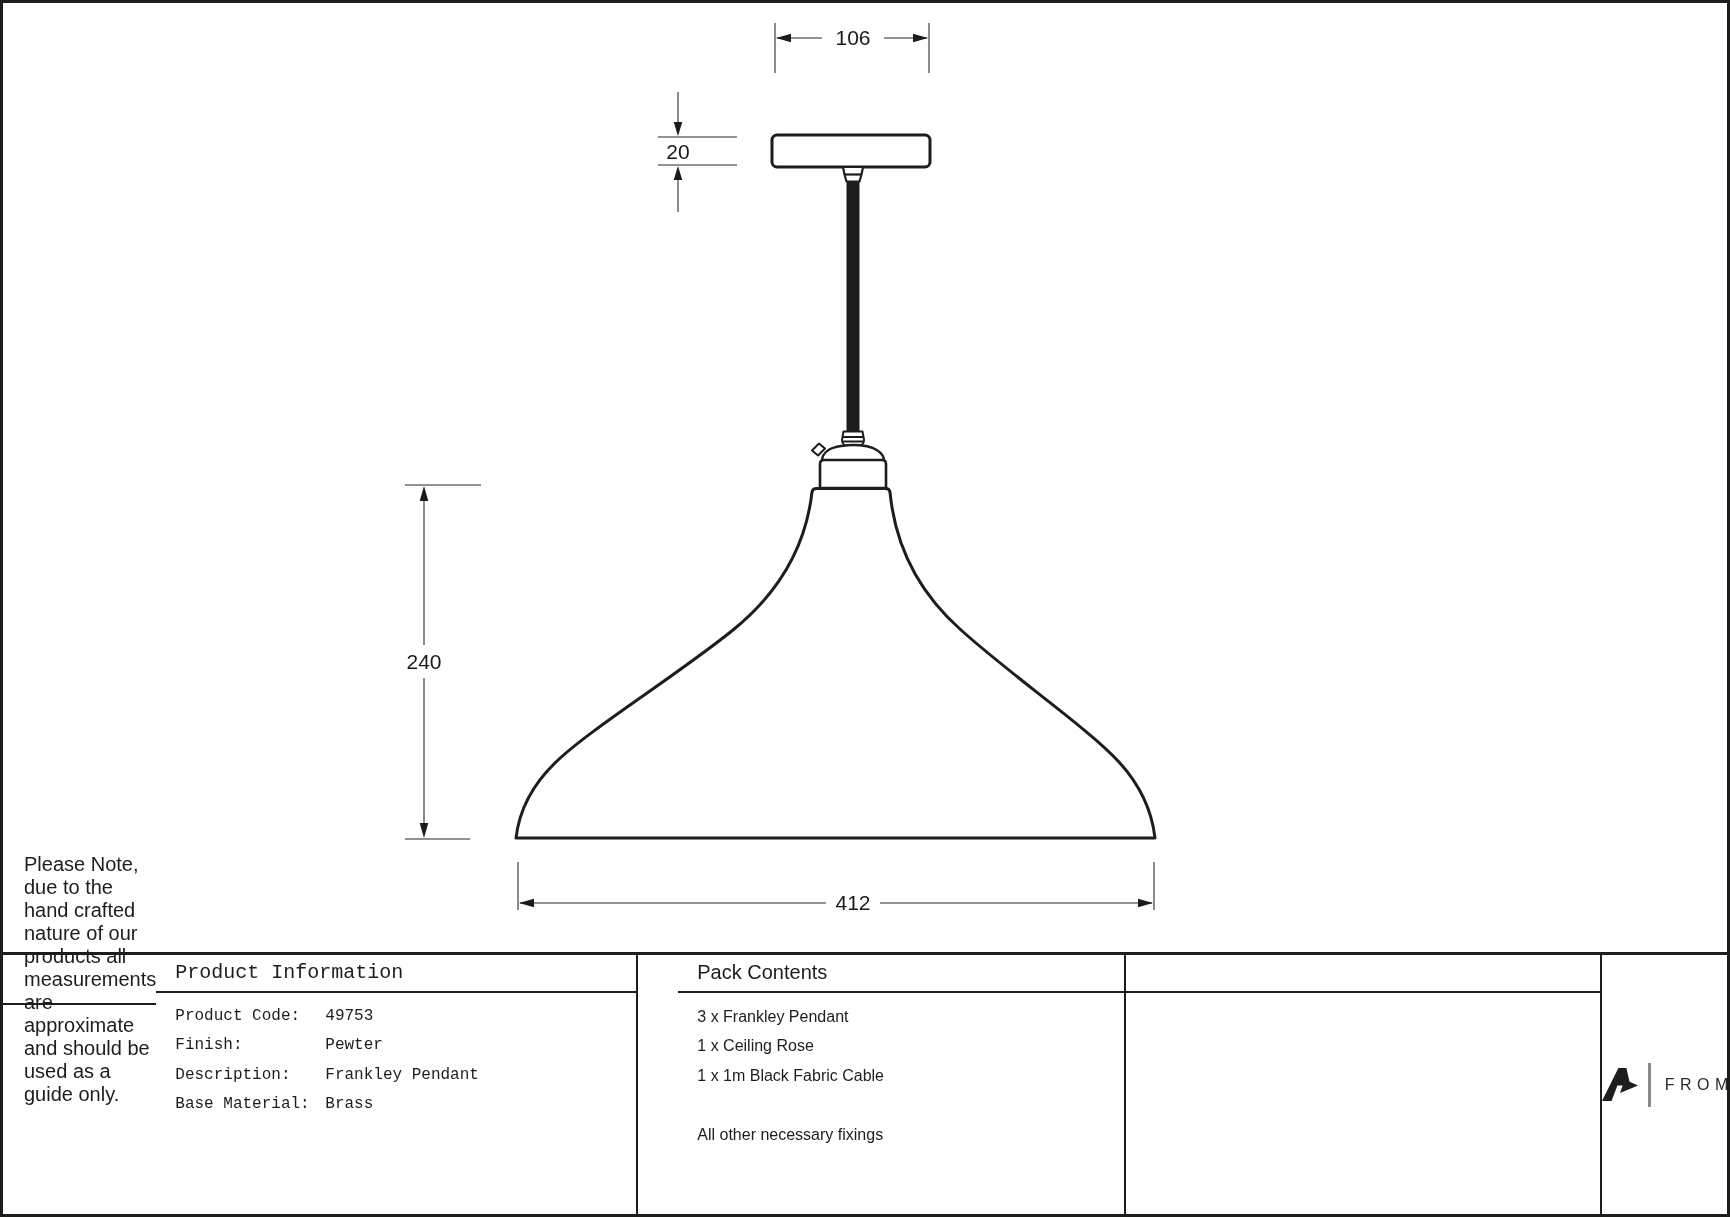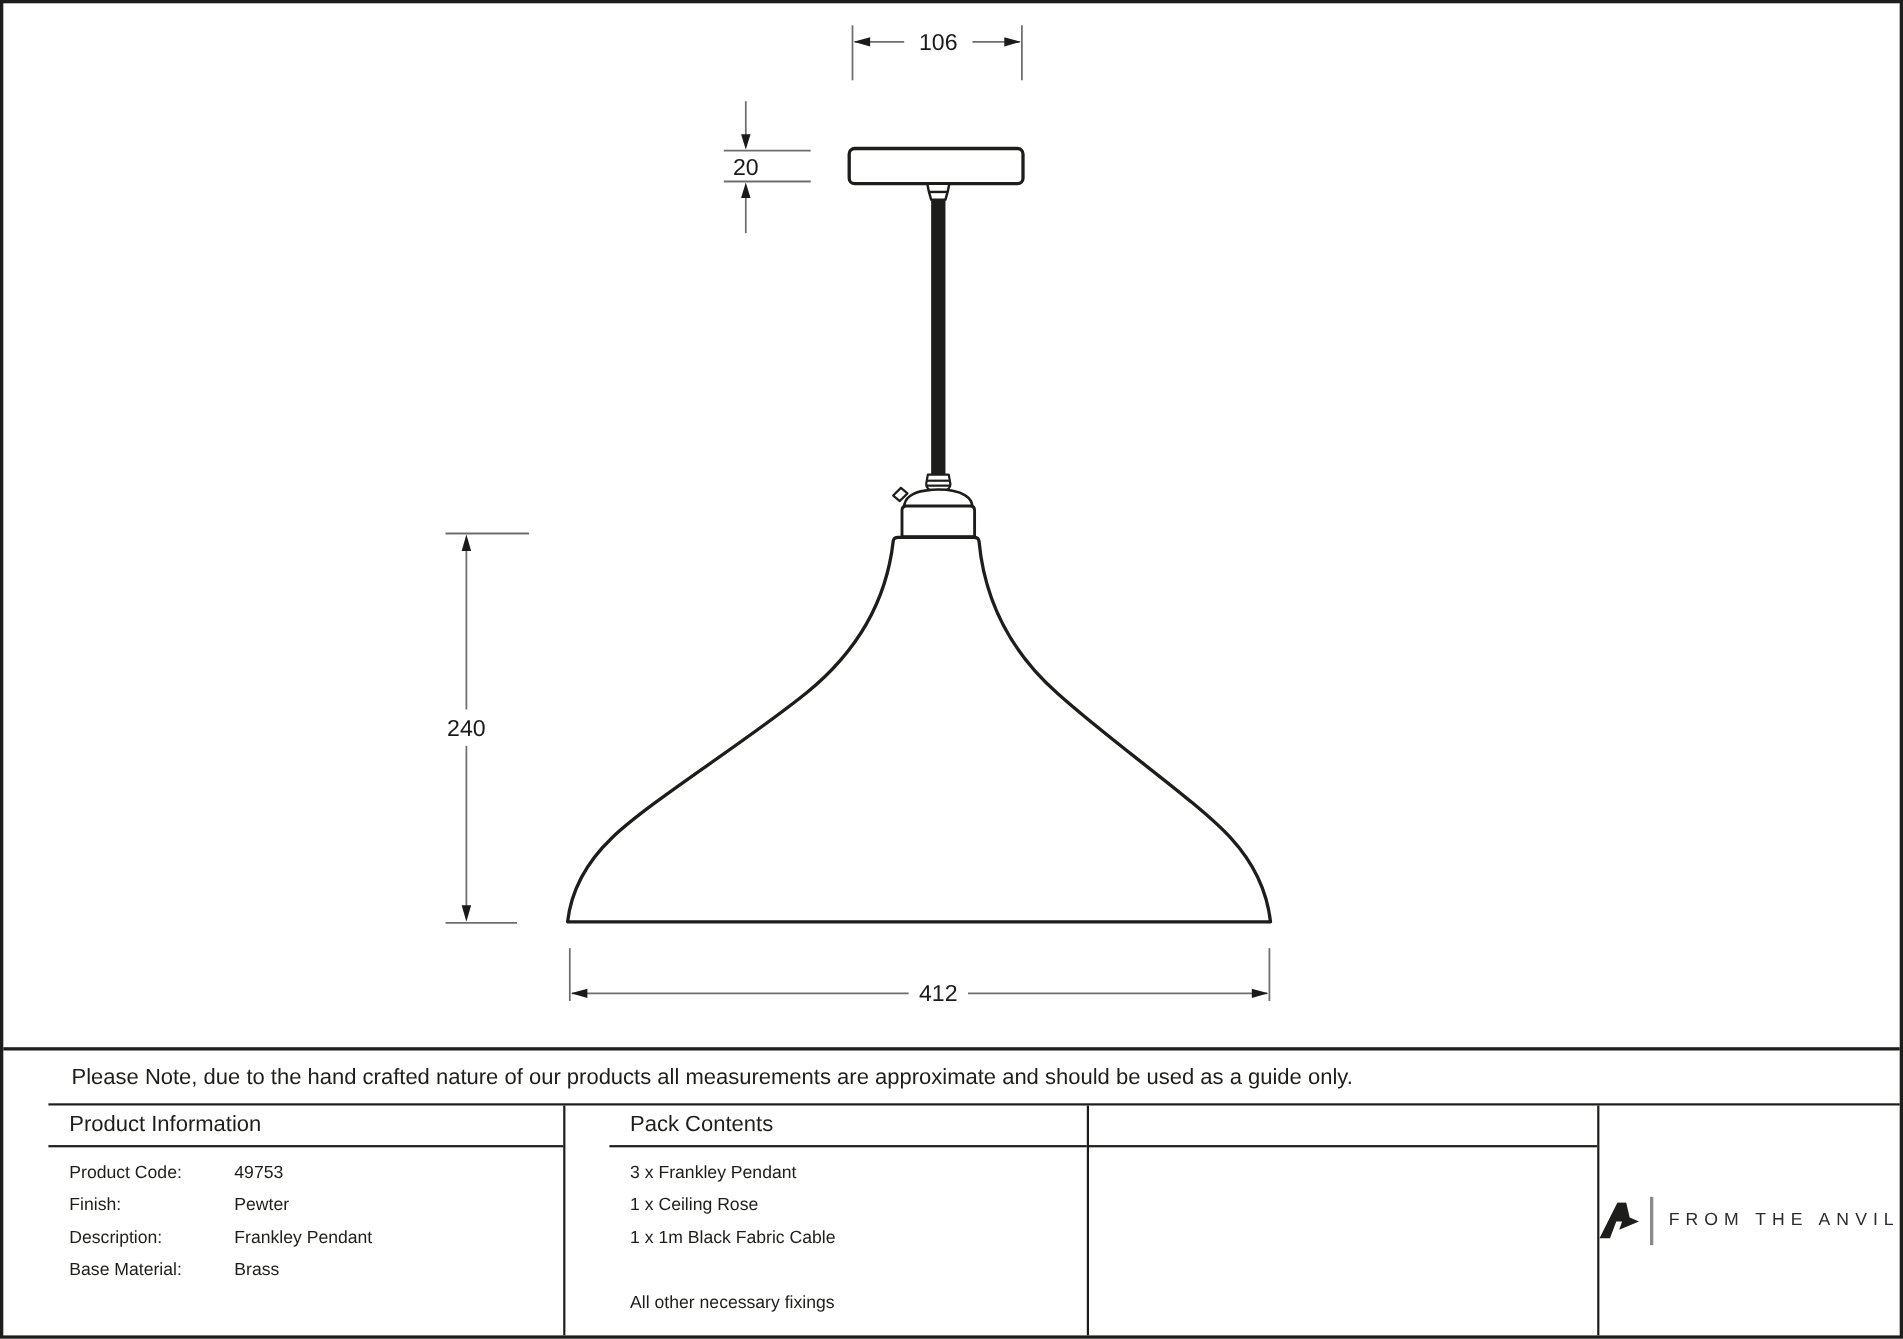--- a/index.html
+++ b/index.html
@@ -7,30 +7,30 @@
     width:1730px;height:1217px;position:relative;background:#ffffff;
     font-family:"Liberation Sans","DejaVu Sans",sans-serif;color:#1d1d1b;
     overflow:hidden;
   }
   .frame{
     position:absolute;inset:0;border:3px solid #1d1d1b;pointer-events:none;z-index:5;
   }
   .drawing{position:absolute;left:0;top:0;width:1730px;height:952px;}
   .bottom{
     position:absolute;left:3px;right:3px;top:952px;bottom:3px;
-    border-top:3px solid #1d1d1b;display:flex;flex-direction:column;background:#fff;padding-left:41px;
+    border-top:3px solid #1d1d1b;display:flex;flex-direction:row;background:#fff;
   }
   .note-row{
     height:50px;border-bottom:2px solid #1d1d1b;display:flex;align-items:center;
     padding-left:21px;font-size:20px;box-sizing:border-box;
   }
   .grid{flex:1;display:flex;min-height:0;}
   .col{box-sizing:border-box;}
   .col-divider{border-right:2.5px solid #1d1d1b;}
-  .col1{width:482px;}
+  .col1{width:482px;font-family:Liberation Mono, monospace;}
   .col2{width:448px;margin-left:40px;}
   .col3{width:476px;}
   .col4{flex:1;display:flex;align-items:center;justify-content:center;}
   .cell-header{
     height:37.5px;border-bottom:2.5px solid #1d1d1b;display:flex;align-items:center;
     padding-left:19px;font-size:20px;box-sizing:border-box;
   }
   .cell-body{padding:9px 0 0 19px;font-size:16px;line-height:29.5px;}
   .info-row{display:flex;}
   .info-label{width:150px;}

